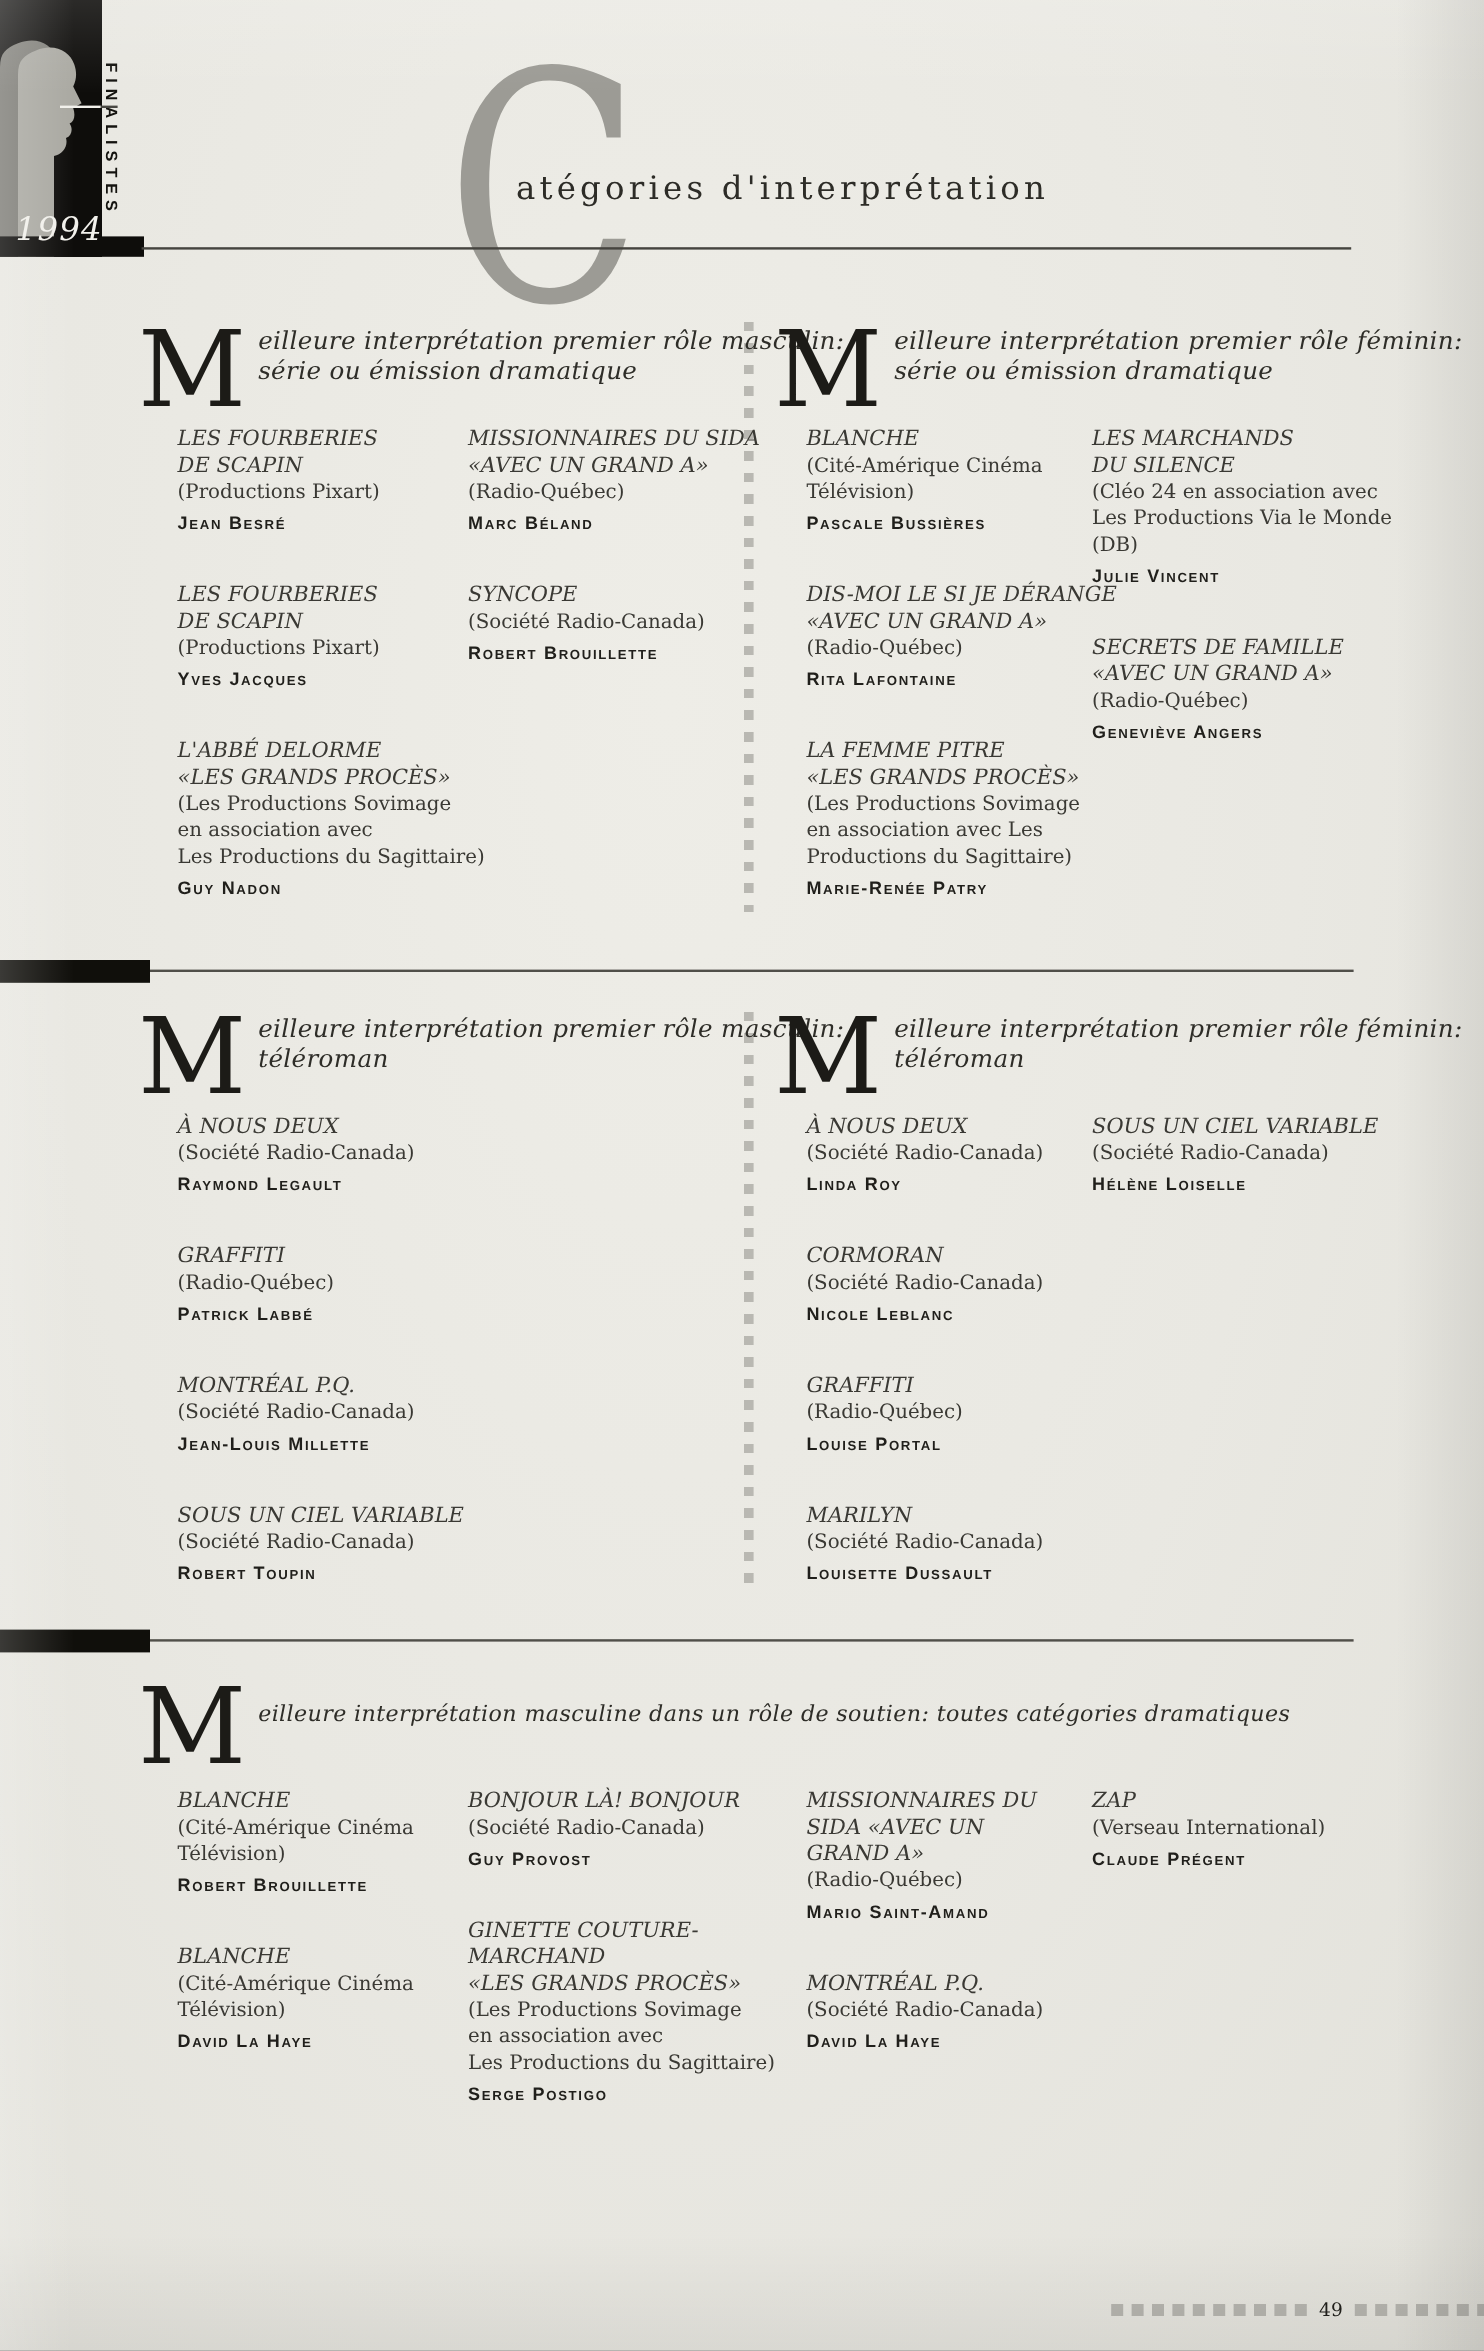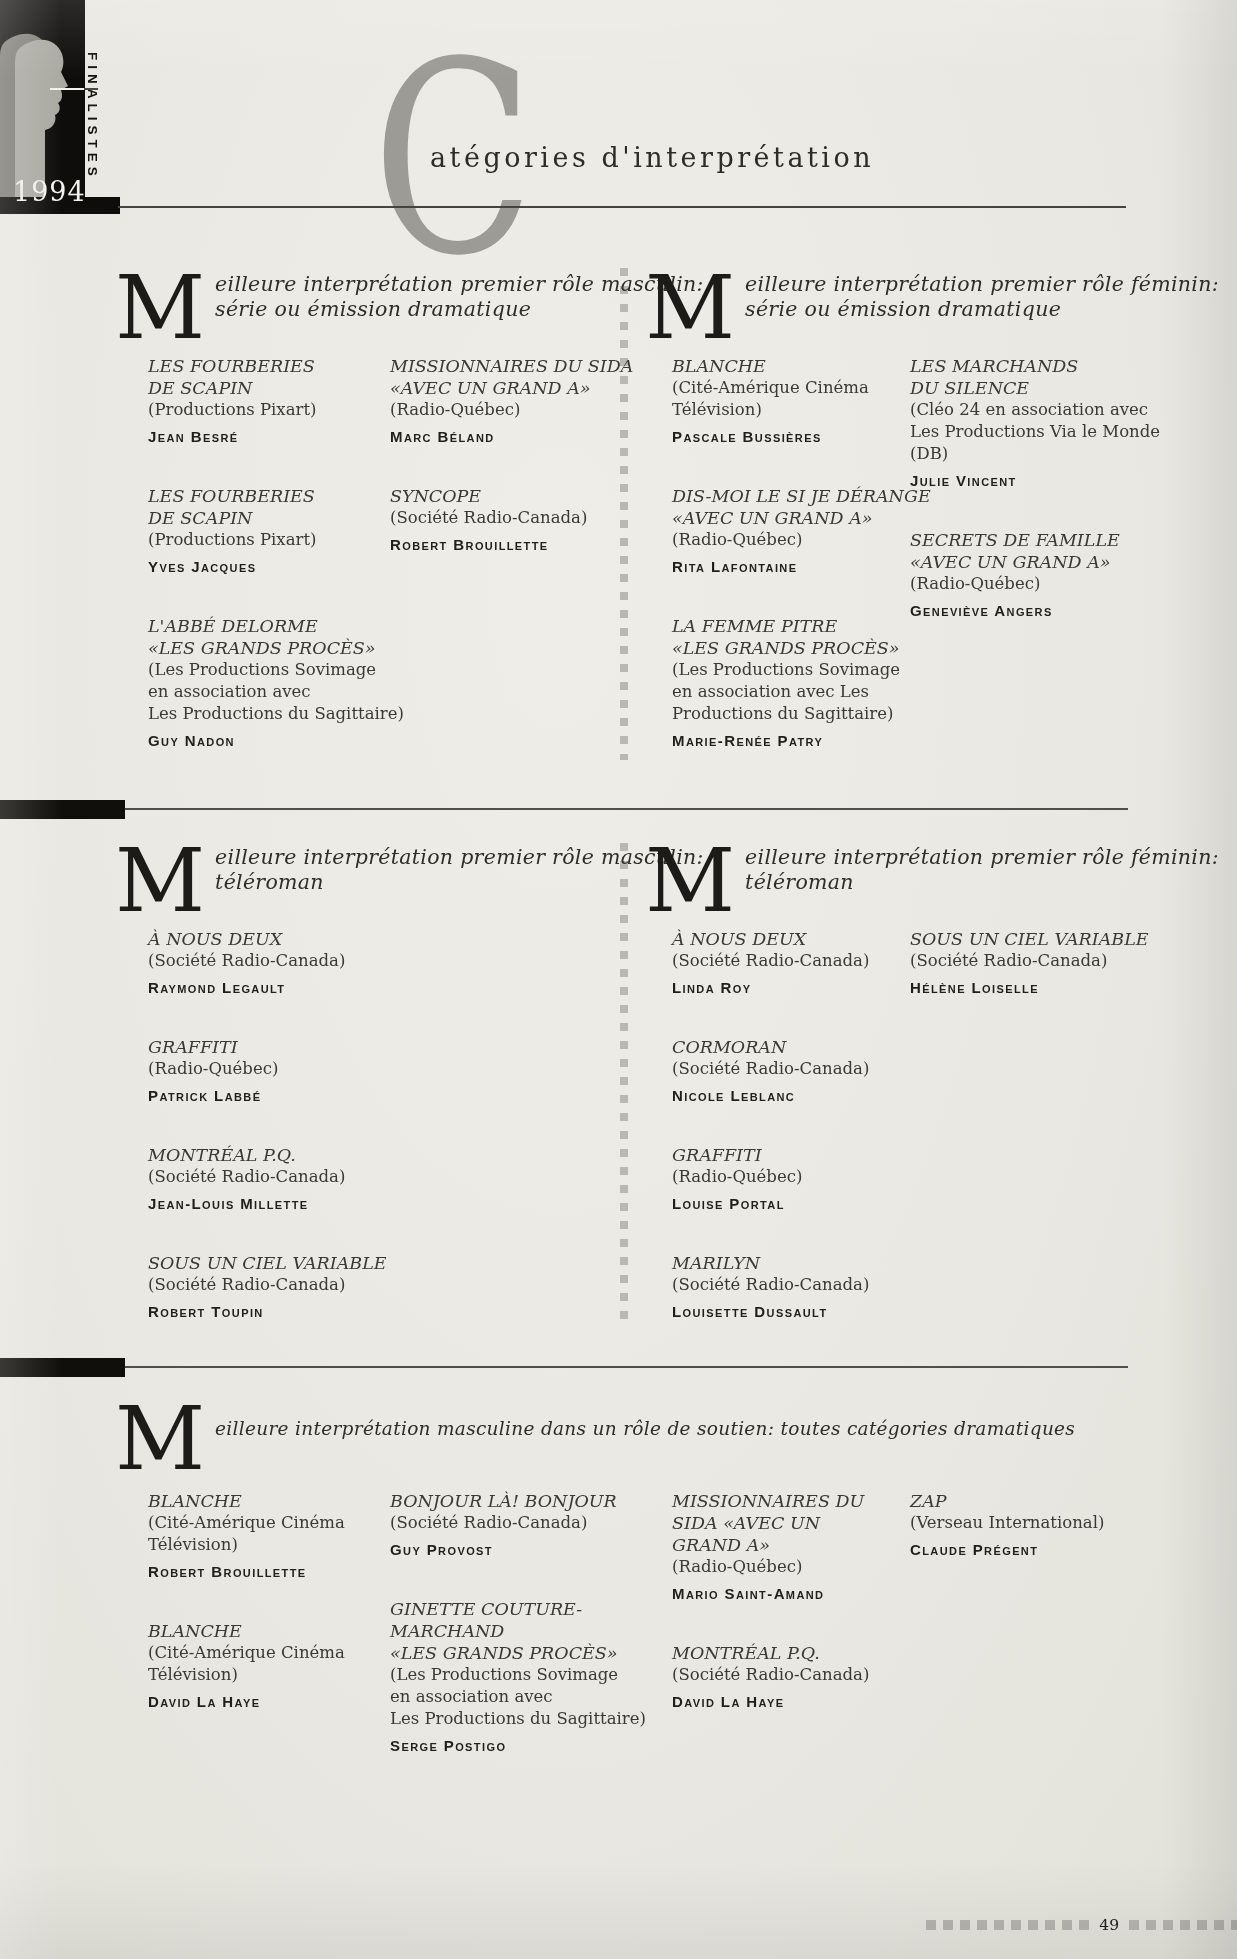--- a/index.html
+++ b/index.html
@@ -6,21 +6,21 @@
   .page{position:relative;width:1237px;height:1959px;margin:0 auto;overflow:hidden;
         background:radial-gradient(ellipse at 45% 30%, #eeede7 0%, #e9e8e2 55%, #e2e1da 100%);
         font-family:"DejaVu Serif","Liberation Serif",serif;color:#2c2b26;}
   .page::after{content:"";position:absolute;inset:0;pointer-events:none;
         background:linear-gradient(to right, rgba(255,255,255,.18), rgba(0,0,0,0) 5%, rgba(0,0,0,0) 94%, rgba(0,0,0,.07)),
                    linear-gradient(to bottom, rgba(255,255,255,.12), rgba(0,0,0,0) 4%, rgba(0,0,0,0) 95%, rgba(0,0,0,.06));}
 
   
   .logo-block{position:absolute;left:0;top:0;width:85px;height:214px;background:#0e0d0b;}
   .logo-base{position:absolute;left:0;top:197px;width:120px;height:17px;background:#0e0d0b;}
-  .year{position:absolute;left:13px;top:176px;z-index:3;font-size:27px;
+  .year{position:absolute;left:13px;top:176px;z-index:3;font-style:italic;font-size:27px;
         letter-spacing:1px;color:#f2f1ec;text-align:center;}
   .edge-label{position:absolute;left:85px;top:52px;writing-mode:vertical-rl;
         font-family:"Liberation Sans","DejaVu Sans",sans-serif;font-weight:700;
         font-size:13.5px;letter-spacing:5px;color:#14130f;}
   .conn-white{position:absolute;left:50px;top:88px;width:34px;height:2px;background:#f2f1ec;z-index:2;}
   .conn-dark{position:absolute;left:84px;top:88px;width:14px;height:2px;background:#4a4944;z-index:2;}
   .bigC{position:absolute;left:372px;top:27px;font-size:265px;line-height:1;color:#9c9b95;
         transform:scaleX(.8);transform-origin:left top;}
   .page-title{position:absolute;left:430px;top:142px;font-size:27px;letter-spacing:3.5px;color:#2d2c27;}
   .top-rule{position:absolute;left:118px;top:206px;width:1008px;height:2px;background:#45443f;}

